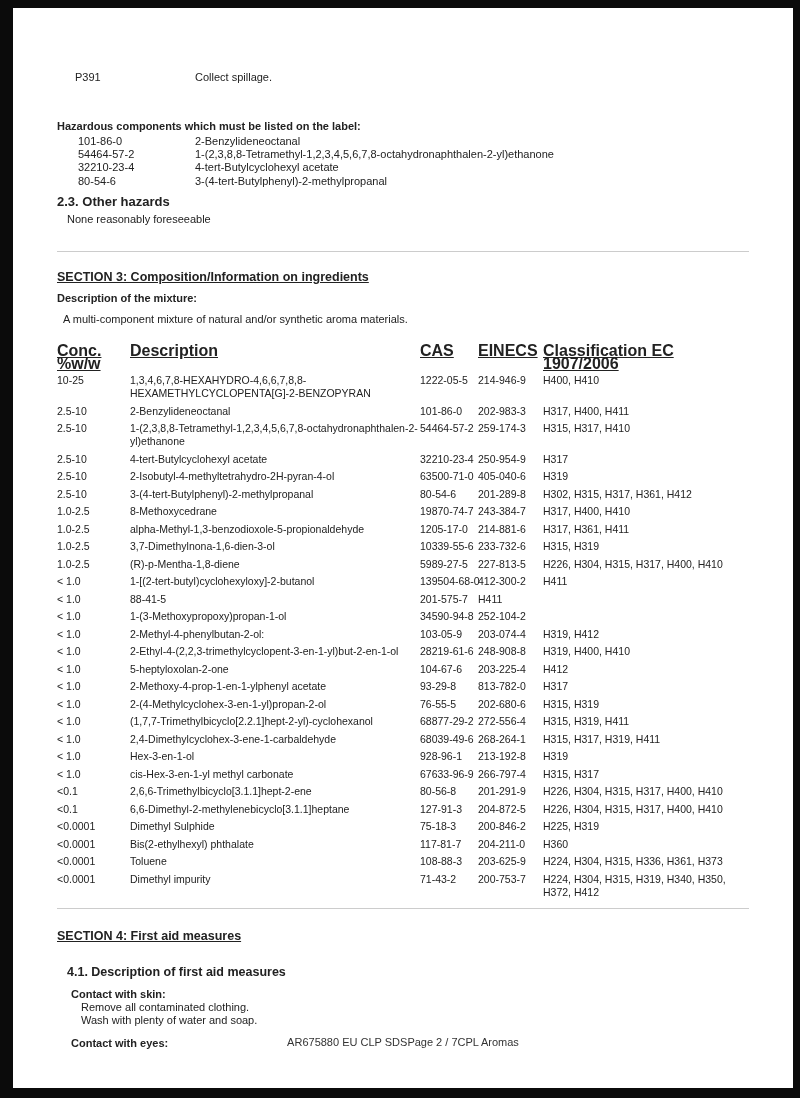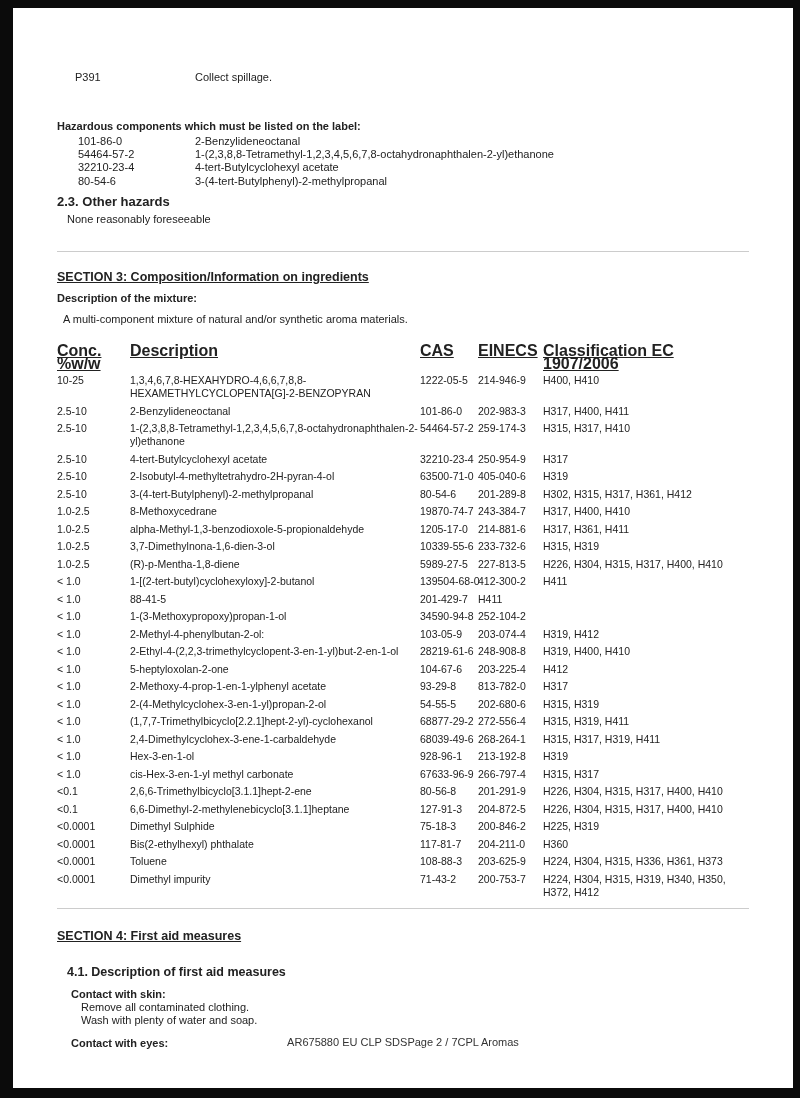--- a/index.html
+++ b/index.html
@@ -208,21 +208,21 @@
           <span class="c-conc">&lt; 1.0</span>
           <span class="c-desc">1-[(2-tert-butyl)cyclohexyloxy]-2-butanol</span>
           <span class="c-cas">139504-68-0</span>
           <span class="c-ein">412-300-2</span>
           <span class="c-cls">H411</span>
         </div>
 
         <div class="trow">
           <span class="c-conc">&lt; 1.0</span>
           <span class="c-cas">88-41-5</span>
-          <span class="c-ein">201-429-7</span>
+          <span class="c-ein">201-575-7</span>
           <span class="c-cls">H411</span>
         </div>
 
         <div class="trow">
           <span class="c-conc">&lt; 1.0</span>
           <span class="c-desc">1-(3-Methoxypropoxy)propan-1-ol</span>
           <span class="c-cas">34590-94-8</span>
           <span class="c-ein">252-104-2</span>
           <span class="c-cls"></span>
         </div>
@@ -255,21 +255,21 @@
           <span class="c-conc">&lt; 1.0</span>
           <span class="c-desc">2-Methoxy-4-prop-1-en-1-ylphenyl acetate</span>
           <span class="c-cas">93-29-8</span>
           <span class="c-ein">813-782-0</span>
           <span class="c-cls">H317</span>
         </div>
 
         <div class="trow">
           <span class="c-conc">&lt; 1.0</span>
           <span class="c-desc">2-(4-Methylcyclohex-3-en-1-yl)propan-2-ol</span>
-          <span class="c-cas">54-55-5</span>
+          <span class="c-cas">76-55-5</span>
           <span class="c-ein">202-680-6</span>
           <span class="c-cls">H315, H319</span>
         </div>
 
         <div class="trow">
           <span class="c-conc">&lt; 1.0</span>
           <span class="c-desc">(1,7,7-Trimethylbicyclo[2.2.1]hept-2-yl)-cyclohexanol</span>
           <span class="c-cas">68877-29-2</span>
           <span class="c-ein">272-556-4</span>
           <span class="c-cls">H315, H319, H411</span>

